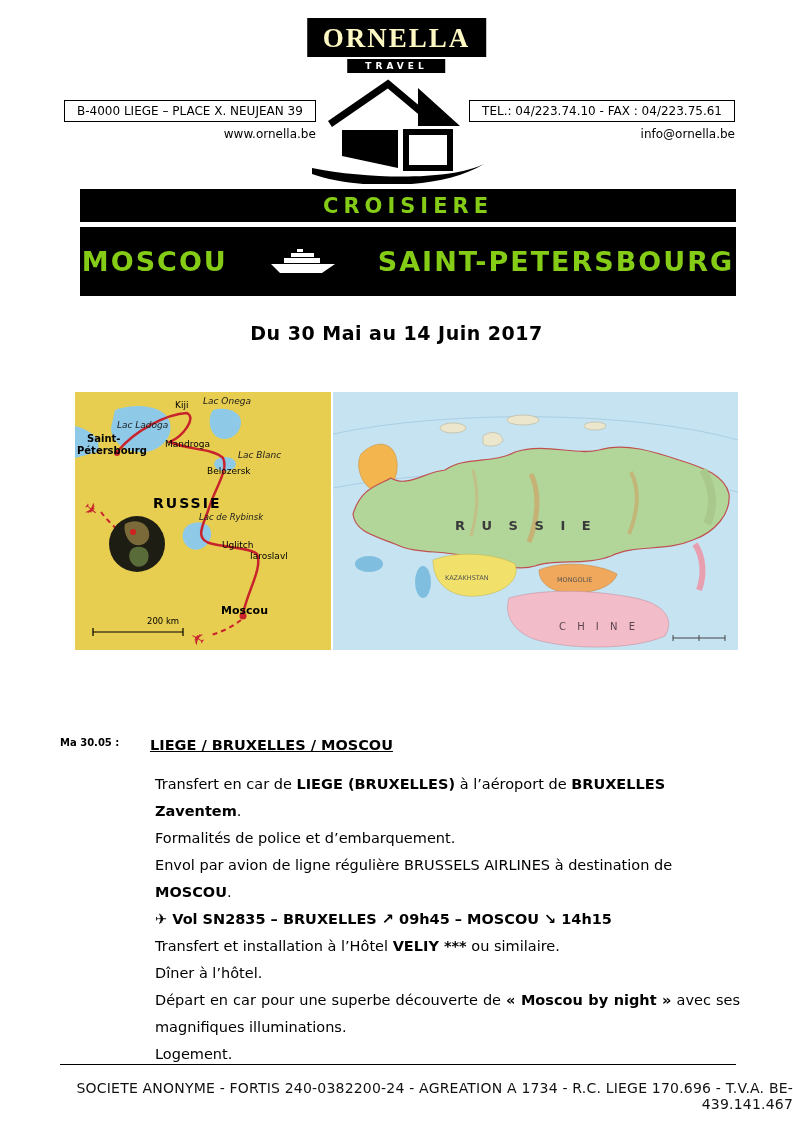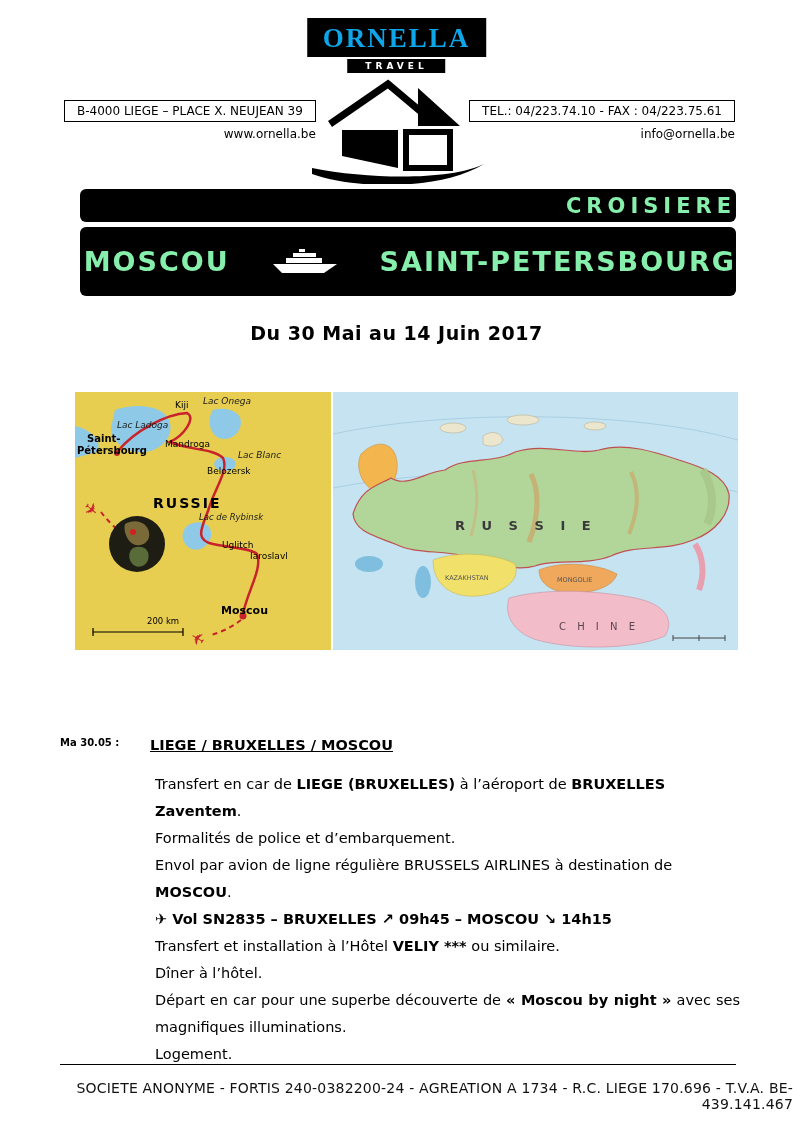--- a/index.html
+++ b/index.html
@@ -6,39 +6,39 @@
   html,body { background:#ffffff; }
   .page {
     position:relative; width:793px; height:1122px; margin:0 auto;
     background:#fff; color:#000; overflow:hidden;
     font-family:"DejaVu Sans", sans-serif;
   }
 
   
   .logo-box { position:absolute; top:18px; left:50%; transform:translateX(-50%); text-align:center; z-index:3; }
   .logo-main {
-    background:#000; color:#0ea5e9; font-family:"Liberation Serif", serif;
+    background:#000; color:#fef9c3; font-family:"Liberation Serif", serif;
     font-weight:bold; font-size:27px; letter-spacing:2px; padding:5px 16px 3px;
   }
   .logo-sub {
     background:#000; color:#fff; font-size:9px; font-weight:bold;
     letter-spacing:4px; padding:2px 18px; width:max-content; margin:2px auto 0;
   }
   .logo-graphic { position:absolute; top:72px; left:50%; transform:translateX(-50%); z-index:2; }
 
   .contact { position:absolute; top:100px; font-size:12px; }
   .contact-left { left:64px; }
   .contact-right { right:58px; }
   .boxed { border:1.5px solid #000; padding:3px 12px; white-space:nowrap; text-align:center; }
   .under { text-align:right; margin-top:5px; font-size:12px; }
 
   
   .banner {
-    position:absolute; left:80px; width:656px; background:#000; color:#86efac;
-    display:flex; align-items:center; justify-content:flex-end;border-radius:6px;
+    position:absolute; left:80px; width:656px; background:#000; color:#84cc16;
+    display:flex; align-items:center; justify-content:center;
   }
   .banner1 { top:189px; height:33px; font-size:21px; font-weight:bold; letter-spacing:5px; }
   .banner2 { top:227px; height:69px; font-size:27px; font-weight:bold; letter-spacing:2px; gap:42px; }
 
   .date-title { position:absolute; top:322px; left:0; width:100%; text-align:center;
     font-size:19px; font-weight:bold; letter-spacing:0.5px; }
 
   
   .maps { position:absolute; top:392px; left:75px; display:flex; gap:2px; }
   .maps svg { display:block; }

